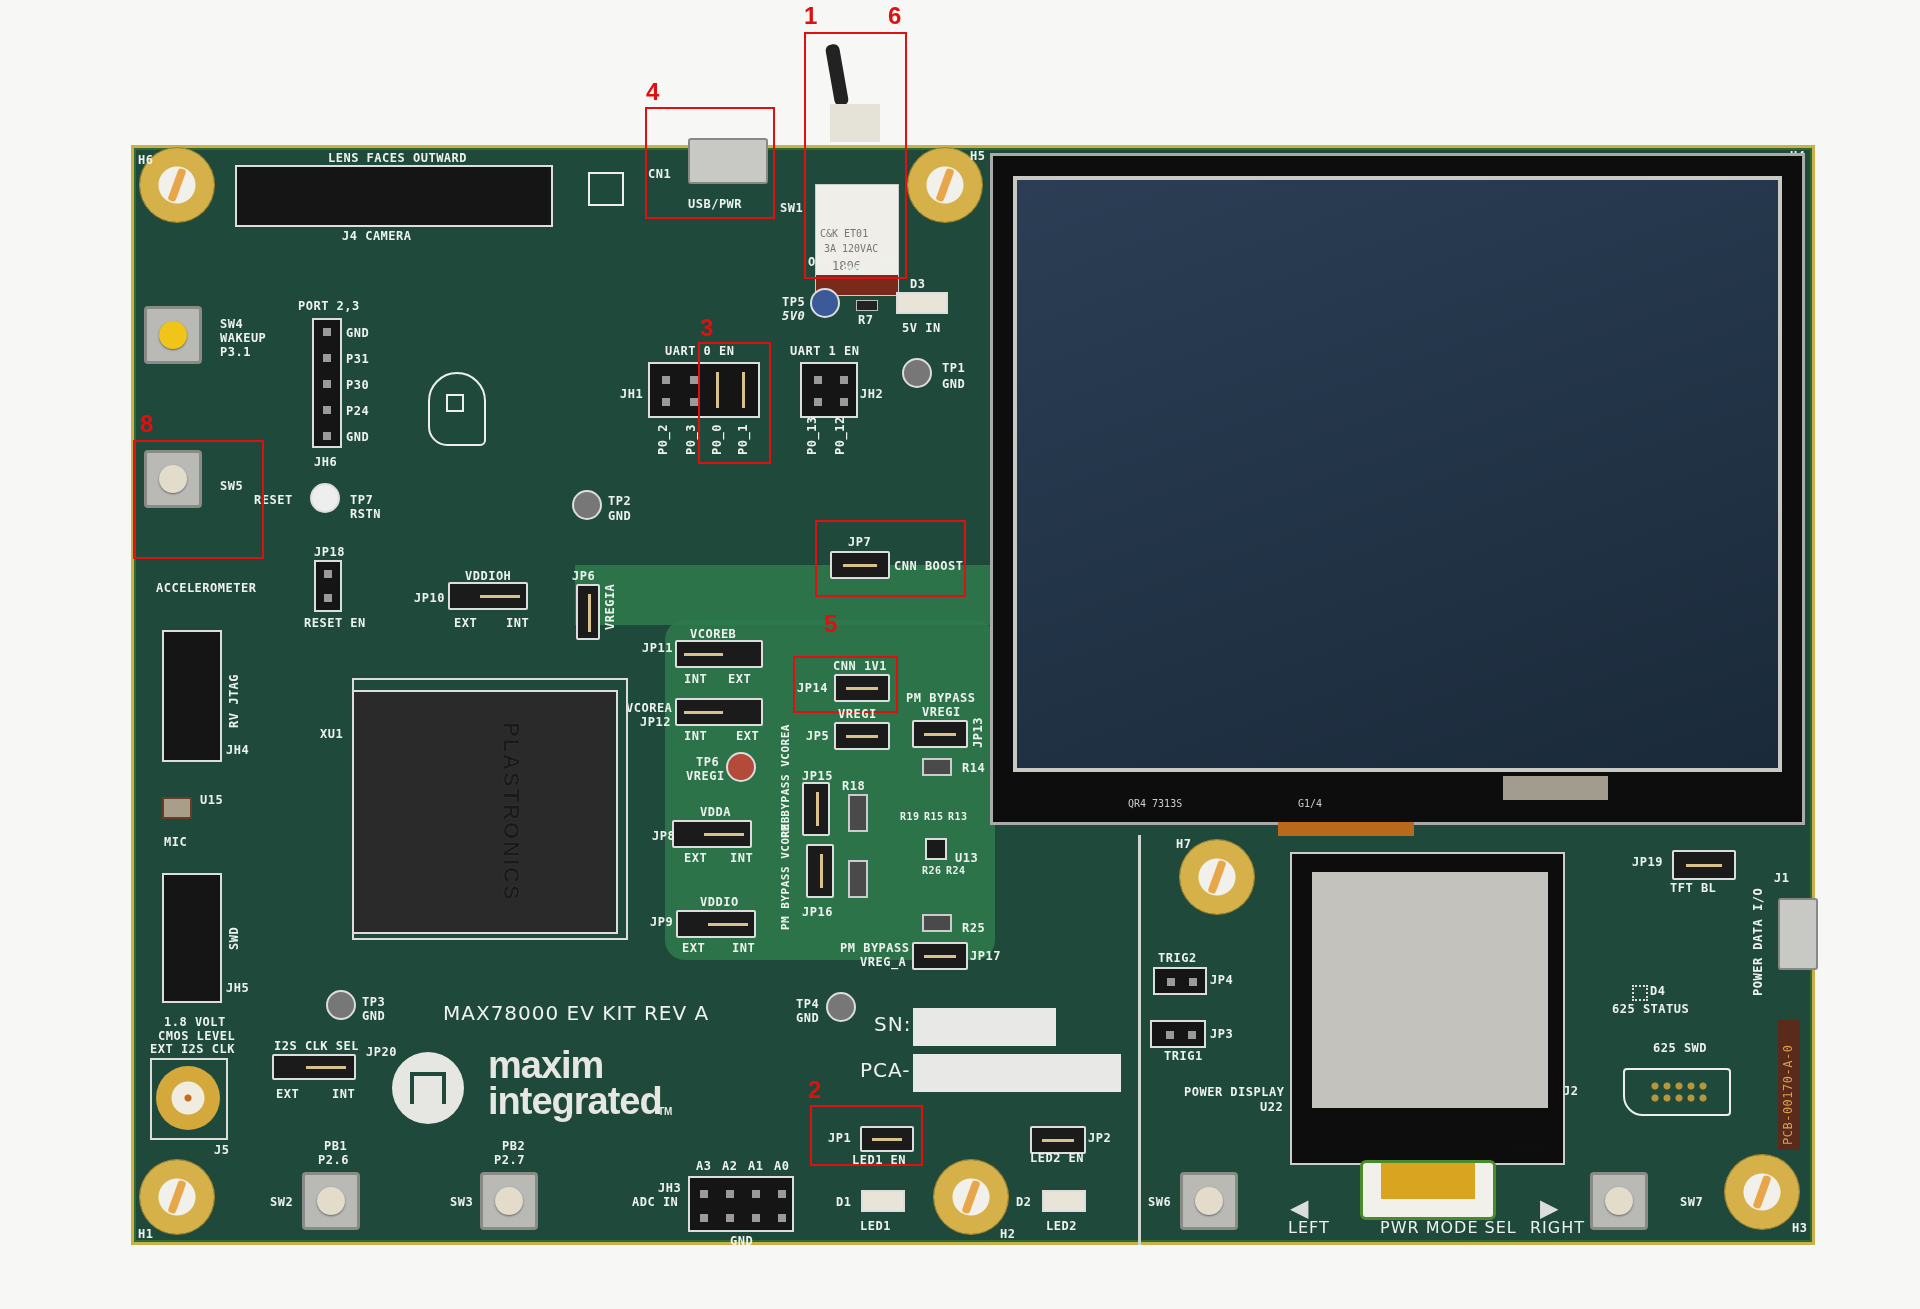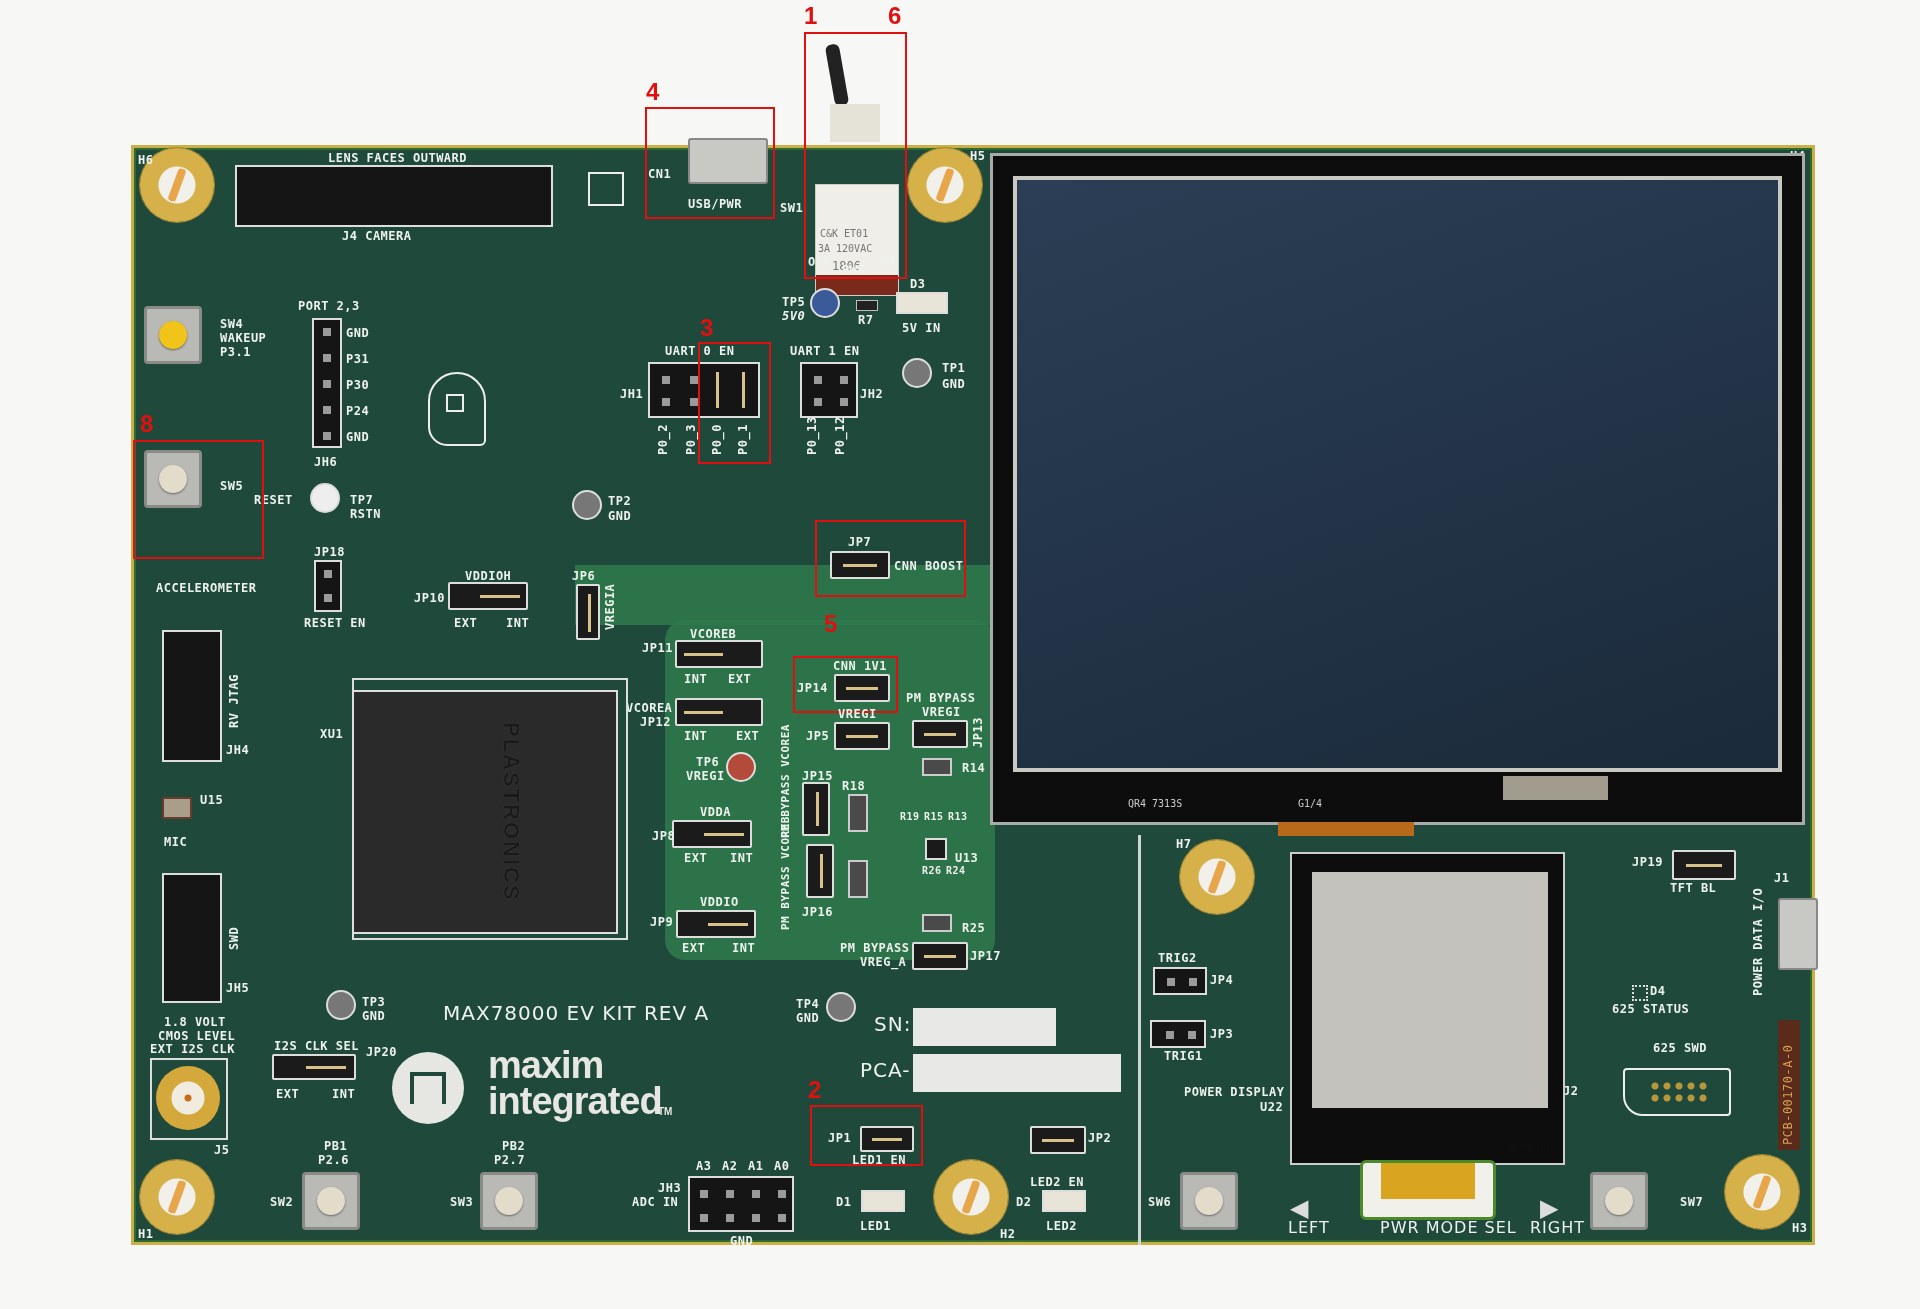--- a/index.html
+++ b/index.html
@@ -62,21 +62,21 @@
 <div class="usb" style="left:688px;top:138px;width:80px;height:46px;"></div>
 <div class="silk" style="left:648px;top:168px;">CN1</div>
 <div class="silk" style="left:688px;top:198px;">USB/PWR</div>
 <div class="silk" style="left:780px;top:202px;">SW1</div>
 <div class="redbox" style="left:645px;top:107px;width:130px;height:112px;"></div>
 
 <div class="abs" style="left:830px;top:44px;width:14px;height:62px;background:#222;border-radius:6px;transform:rotate(-10deg);"></div>
 <div class="abs" style="left:830px;top:104px;width:50px;height:38px;background:#e5e2d8;"></div>
 <div class="abs" style="left:815px;top:140px;width:82px;height:110px;background:#f0eee8;border:1px solid #ccc;margin-top:44px;">
   <div style="position:absolute;left:4px;top:42px;font-size:10px;color:#777;line-height:13px;font-family:'DejaVu Sans Mono',monospace;">C&amp;K ET01</div>
-  <div style="position:absolute;left:2px;top:58px;font-size:10px;color:#777;font-family:'DejaVu Sans Mono',monospace;">3A 120VAC</div>
+  <div style="position:absolute;left:8px;top:58px;font-size:10px;color:#777;font-family:'DejaVu Sans Mono',monospace;">3A 120VAC</div>
   <div style="position:absolute;left:16px;top:74px;font-size:12px;color:#777;font-family:'DejaVu Sans Mono',monospace;">1806</div>
   <div style="position:absolute;left:0;right:0;bottom:0;height:20px;background:#7a2a1a;"></div>
 </div>
 <div class="silk" style="left:808px;top:256px;">OFF</div>
 <div class="silk" style="left:842px;top:264px;">PWR</div>
 <div class="silk" style="left:880px;top:254px;">ON</div>
 <div class="redbox" style="left:804px;top:32px;width:103px;height:247px;"></div>
 
 <div class="tp" style="left:810px;top:288px;background:#3a5a9a;"></div>
 <div class="silk" style="left:782px;top:296px;">TP5</div>
@@ -367,21 +367,21 @@
     <div class="pin" style="left:88px;top:36px;"></div>
 </div>
 <div class="silk" style="left:658px;top:1182px;">JH3</div>
 <div class="silk" style="left:632px;top:1196px;">ADC IN</div>
 <div class="silk" style="left:730px;top:1235px;">GND</div>
 
 <div class="jumper" style="left:1030px;top:1126px;width:56px;height:28px;">
     <div class="shunt"></div>
   </div>
 <div class="silk" style="left:1088px;top:1132px;">JP2</div>
-<div class="silk" style="left:1030px;top:1176px;">LED2 EN</div>
+<div class="silk" style="left:1030px;top:1152px;">LED2 EN</div>
 <div class="abs" style="left:1042px;top:1190px;width:44px;height:22px;border:2px solid #ddd;background:#e8e4d8;box-sizing:border-box;"></div>
 <div class="silk" style="left:1016px;top:1196px;">D2</div>
 <div class="silk" style="left:1046px;top:1220px;">LED2</div>
 
 <div class="abs" style="left:1138px;top:835px;width:3px;height:410px;background:#cfd5cf;"></div>
 
 <div class="lcd" style="left:990px;top:153px;width:815px;height:672px;">
   <div class="glass"></div>
   <div style="position:absolute;left:135px;top:642px;color:#ccc;font-size:10px;font-family:'DejaVu Sans Mono',monospace;">QR4 7313S</div>
   <div style="position:absolute;left:305px;top:642px;color:#ccc;font-size:10px;font-family:'DejaVu Sans Mono',monospace;">G1/4</div>

